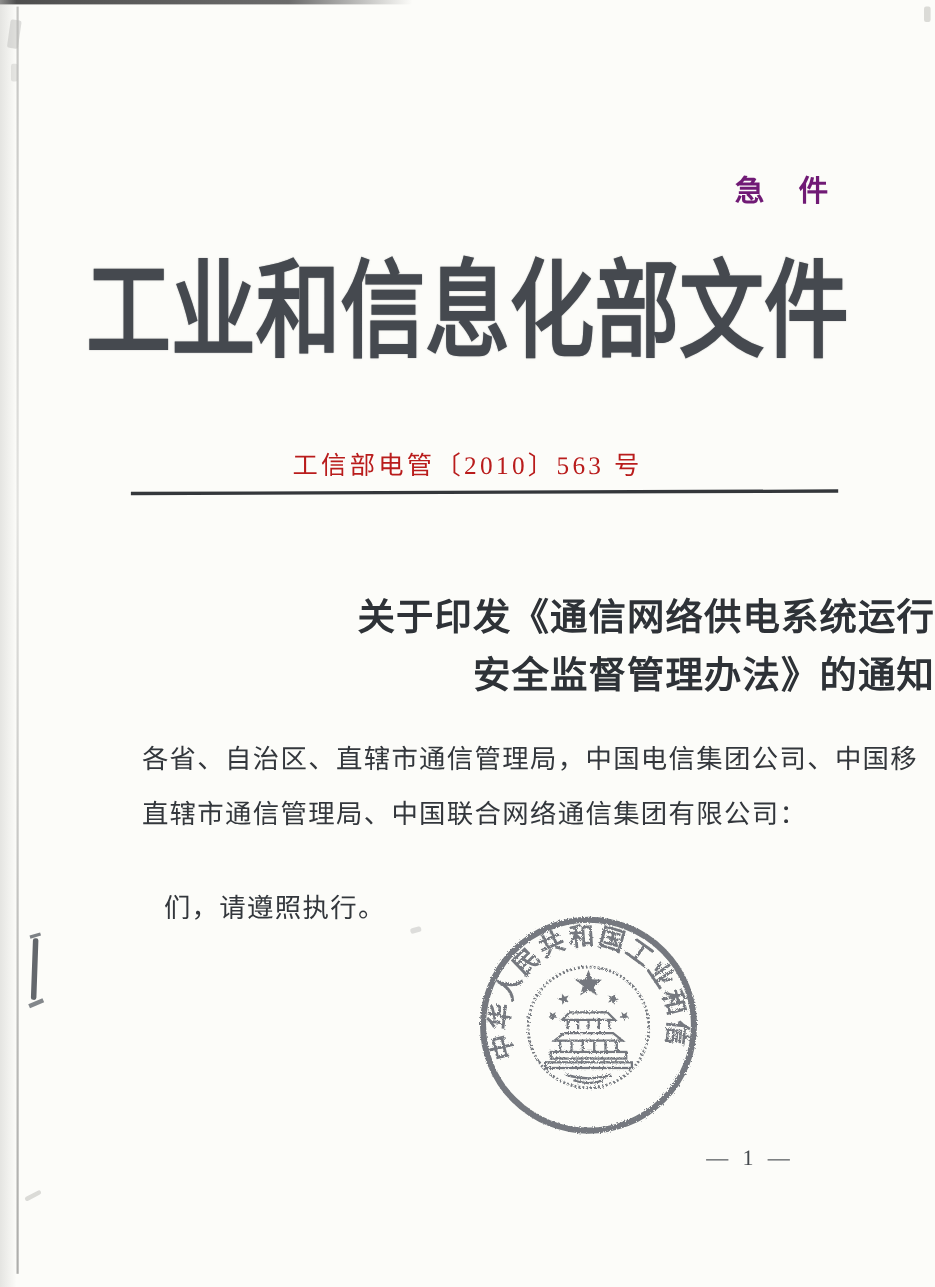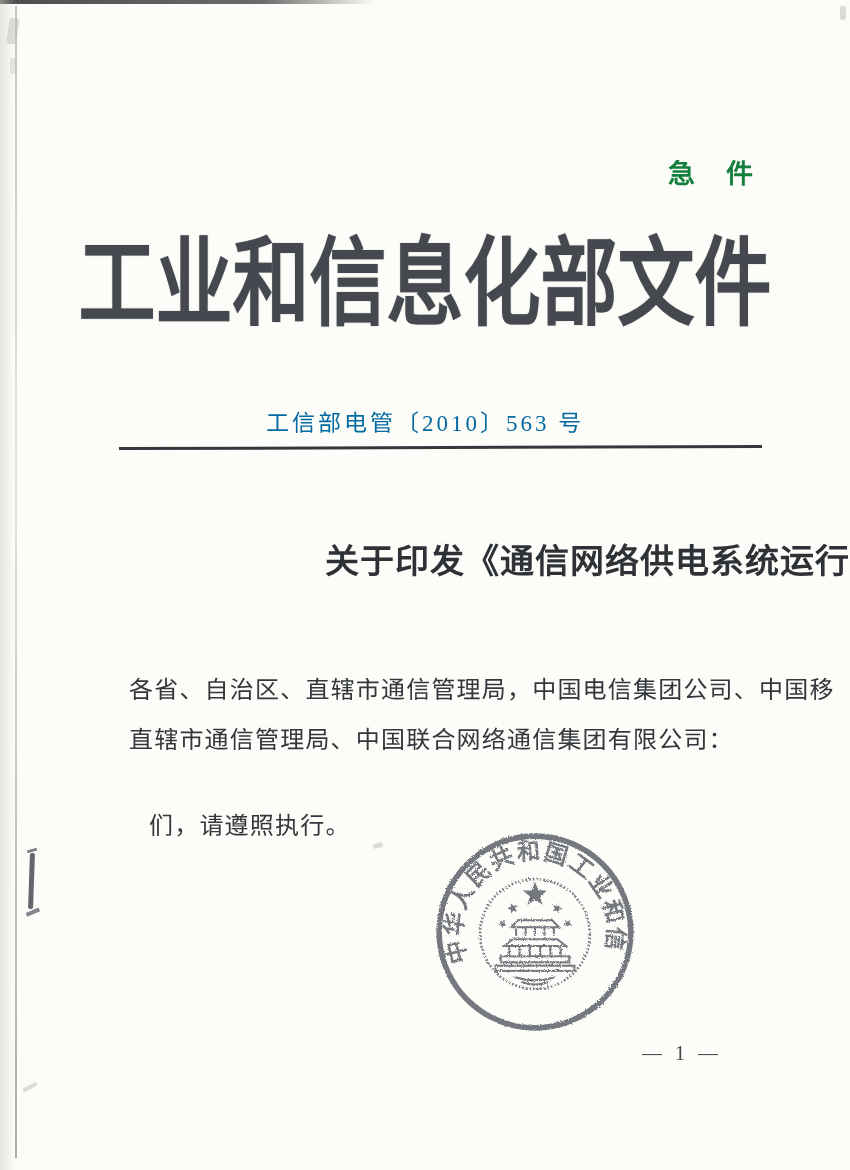--- a/index.html
+++ b/index.html
@@ -22,27 +22,27 @@
   .staple:before{content:"";position:absolute;left:-3px;top:-4px;width:10px;height:3px;background:#7d8185;transform:rotate(-18deg);}
   .staple:after{content:"";position:absolute;left:-2px;bottom:-5px;width:14px;height:4px;background:#83878b;transform:rotate(-25deg);}
   .smudge{position:absolute;background:#b9b9b6;border-radius:2px;}
   .smudge.s1{left:8px;top:18px;width:10px;height:26px;opacity:.45;transform:rotate(8deg);}
   .smudge.s2{left:10px;top:58px;width:6px;height:16px;opacity:.35;}
   .smudge.s3{left:22px;top:1085px;width:16px;height:4px;opacity:.5;transform:rotate(-28deg);}
   .smudge.s4{left:840px;top:6px;width:6px;height:14px;opacity:.5;}
   .smudge.s5{left:373px;top:843px;width:10px;height:5px;opacity:.45;transform:rotate(-15deg);}
   
   .urgency{position:absolute;left:668px;top:152px;font-size:27px;font-weight:600;
-    letter-spacing:2px;color:#15803d;}
+    letter-spacing:2px;color:#701a75;}
   .masthead{position:absolute;left:0;top:236px;width:100%;text-align:center;
     font-size:77px;font-weight:bold;color:#45494f;line-height:1;
     transform:scale(1.0,1.26);transform-origin:50% 0;letter-spacing:0px;
     text-shadow:0 0 1px rgba(69,73,79,.55);}
   .doc-number{position:absolute;left:0;top:404px;width:100%;text-align:center;
-    font-size:23px;color:#0369a1;letter-spacing:3px;}
+    font-size:23px;color:#b91c1c;letter-spacing:3px;}
   .red-rule{position:absolute;left:119px;top:446px;width:643px;height:3px;
     background:#34373b;transform:rotate(-0.2deg);}
   .doc-title{position:absolute;left:0;width:100%;text-align:right;
     font-size:34px;font-weight:bold;color:#2e3237;letter-spacing:1px;}
   .doc-title.l1{top:534px;}
   .doc-title.l2{top:586px;}
   .body-line{position:absolute;font-size:24px;color:#33373c;letter-spacing:1.2px;white-space:nowrap;}
   .body-line.b1{left:129px;top:670px;}
   .body-line.b2{left:129px;top:720px;}
   .body-line.b3{left:178px;top:758px;}
@@ -71,20 +71,21 @@
 
   <div class="urgency">急　件</div>
 
   <div class="masthead">工业和信息化部文件</div>
 
   <div class="doc-number">工信部电管〔2010〕563 号</div>
 
   <div class="red-rule"></div>
 
   <div class="doc-title l1">关于印发《通信网络供电系统运行</div>
+  <div class="doc-title l2">安全监督管理办法》的通知</div>
 
   <div class="body-line b1">各省、自治区、直辖市通信管理局，中国电信集团公司、中国移</div>
   <div class="body-line b2">直辖市通信管理局、中国联合网络通信集团有限公司：</div>
   <div class="body-line b4">们，请遵照执行。</div>
 
 
   <svg class="seal" viewBox="0 0 220 220" xmlns="http://www.w3.org/2000/svg">
     <defs>
       <filter id="rough" x="-10%" y="-10%" width="120%" height="120%">
         <feTurbulence type="fractalNoise" baseFrequency="0.85" numOctaves="2" result="n"></feTurbulence>

